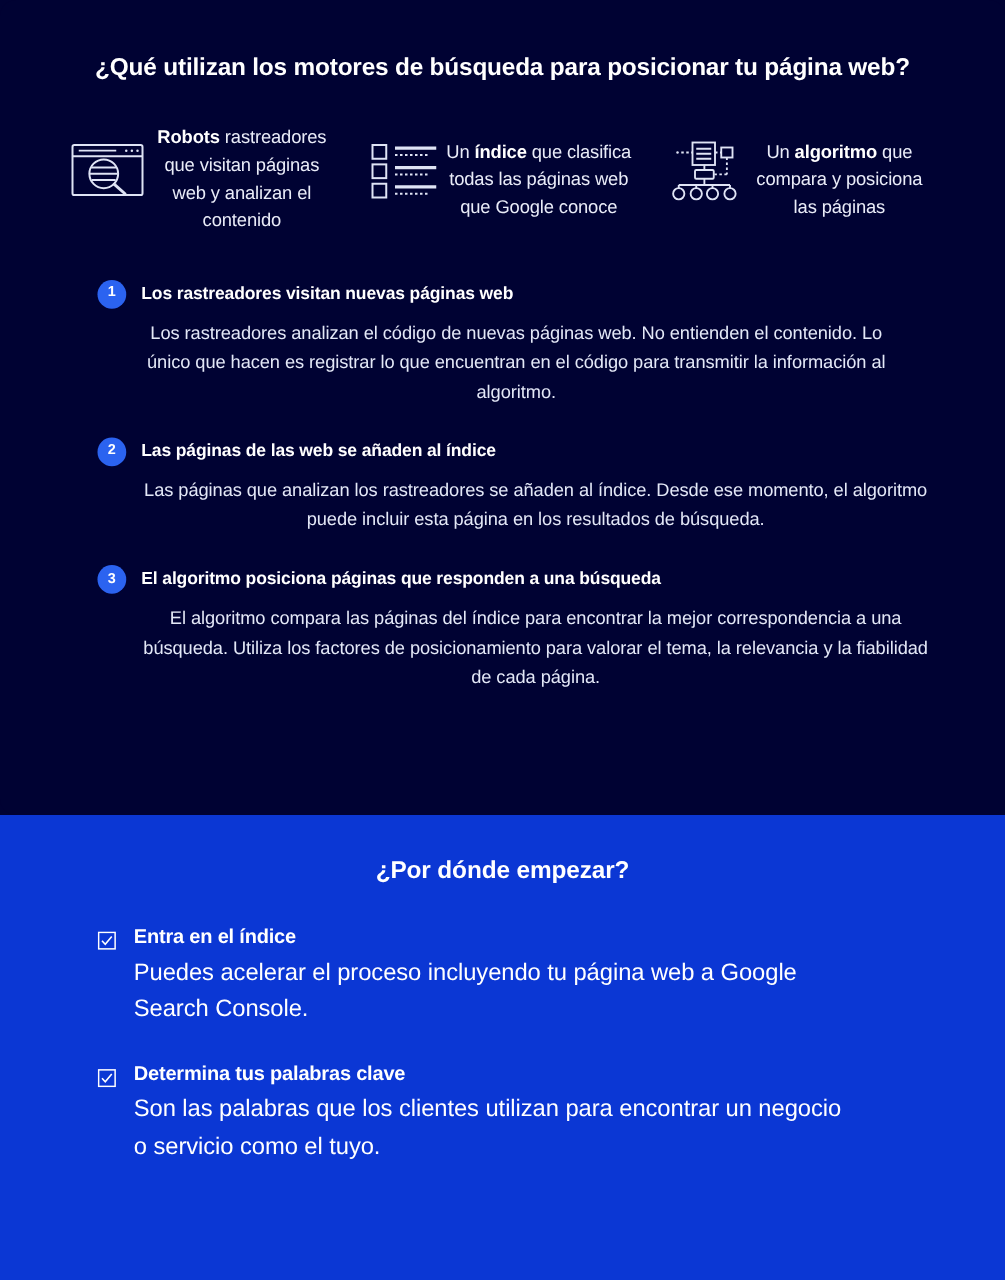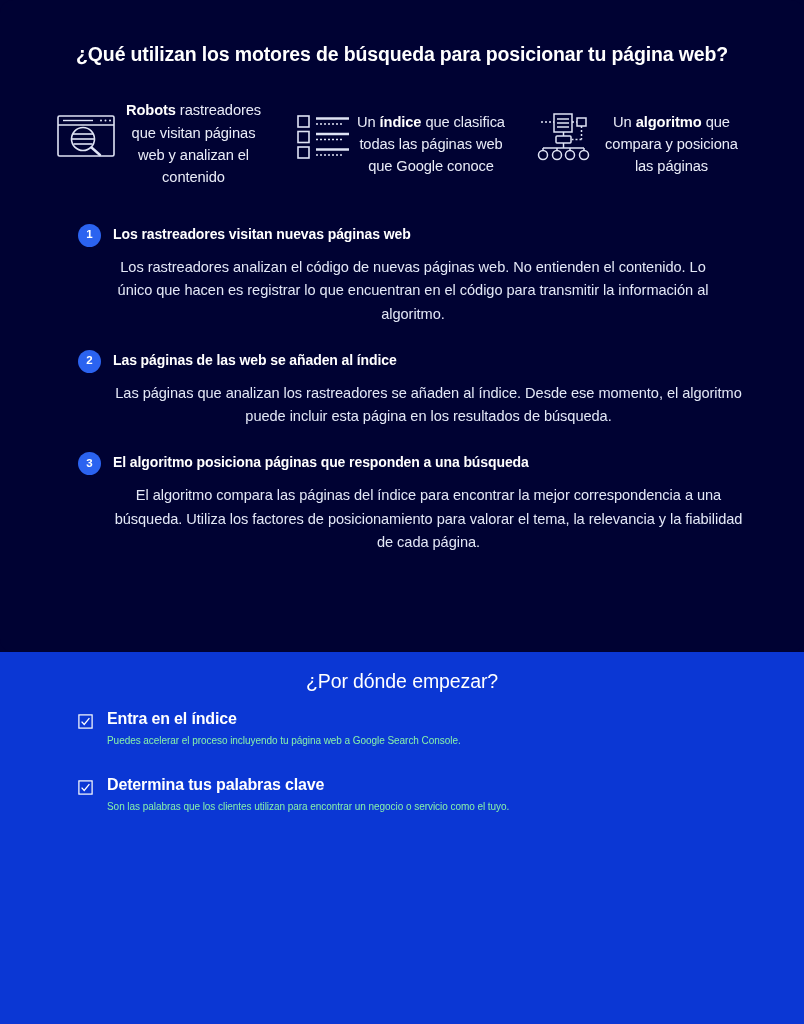--- a/index.html
+++ b/index.html
@@ -107,26 +107,26 @@
   
   .blue-section {
     background:#0b37d4;
     width:804px;
     height:372px;
     padding:0;
   }
   .blue-title {
     color:#ffffff;
     font-size:19.5px;
-    font-weight:normal;
+    font-weight:bold;
     text-align:center;
-    padding-top:18px;
+    padding-top:33px;
     letter-spacing:-0.1px;
   }
-  .checklist { margin-top:16px; padding:0 60px 0 78px; }
+  .checklist { margin-top:32px; padding:0 60px 0 78px; }
   .check-item {
     display:flex;
     align-items:flex-start;
     gap:14px;
     margin-bottom:27px;
   }
   .check-item:last-child { margin-bottom:0; }
   .checkbox {
     flex:0 0 auto;
     width:15px; height:15px;
@@ -134,22 +134,22 @@
   }
   .check-content { flex:1 1 auto; }
   .check-title {
     color:#ffffff;
     font-size:16px;
     font-weight:bold;
     letter-spacing:-0.15px;
     line-height:1.3;
   }
   .check-body {
-    color:#86efac;
-    font-size:10px;
+    color:#ffffff;
+    font-size:19px;
     line-height:1.55;
     letter-spacing:-0.05px;
     margin-top:3px;
     max-width:580px;
   }
   .item-3 .check-body { max-width:600px; }
 </style>
 </head>
 <body>
 

